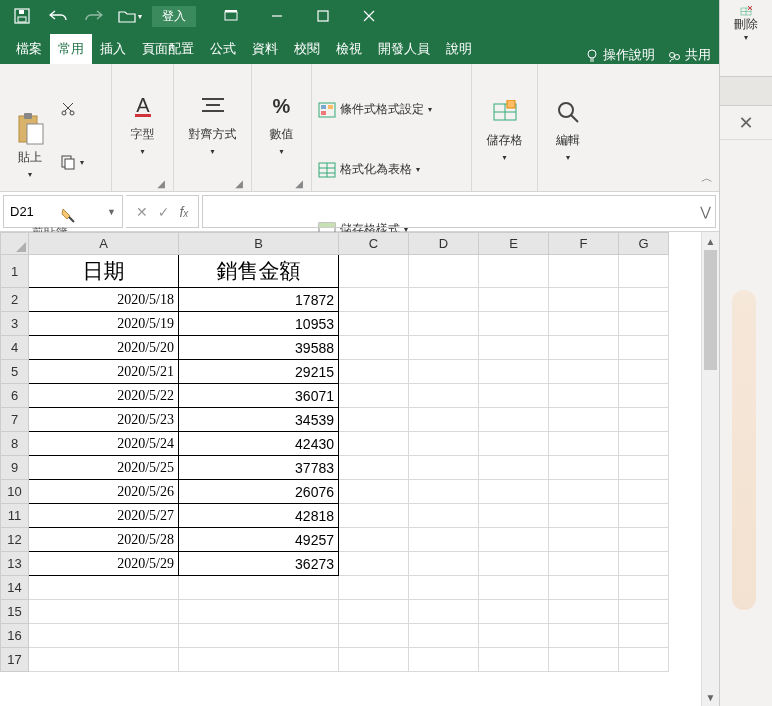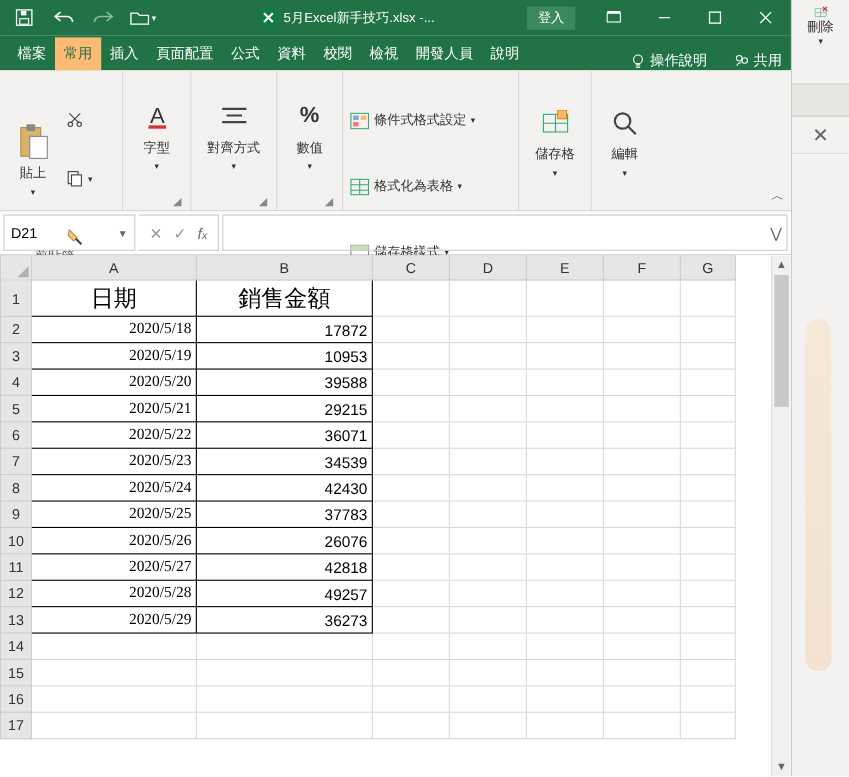--- a/index.html
+++ b/index.html
@@ -11,23 +11,23 @@
   .titlebar { height:32px; background:#217346; display:flex; align-items:center; color:#fff; font-size:12px; }
   .tb-left { display:flex; align-items:center; gap:8px; padding:0 8px; }
   .tb-btn { width:28px; height:28px; display:flex; align-items:center; justify-content:center; color:#fff; }
   .tb-title { flex:1; text-align:center; display:flex; align-items:center; justify-content:center; gap:6px;}
   .tb-right { display:flex; align-items:center;}
   .login-btn { background:#3b8a5e; padding:2px 10px; font-size:12px; margin-right:12px;}
   .win-btn { width:46px; height:32px; display:flex; align-items:center; justify-content:center; }
   
   .tabs { height:32px; background:#217346; display:flex; align-items:flex-end; color:#fff; font-size:13px; padding-left:8px;}
   .tab { padding:6px 8px; cursor:pointer; }
-  .tab.active { background:#fdba74; color:#217346; }
+  .tab.active { background:#ffffff; color:#217346; }
   .tabs .spacer { flex:1;}
-  .tabs .right { display:flex; align-items:center; gap:24px; padding-right:8px;}
+  .tabs .right { display:flex; align-items:center; gap:12px; padding-right:8px;}
   
   .ribbon { height:128px; background:#f3f2f1; border-bottom:1px solid #d4d4d4; display:flex; position:relative;}
   .group { border-right:1px solid #d9d9d9; display:flex; flex-direction:column; justify-content:space-between; padding:4px 6px 2px 6px;}
   .group-body { flex:1; display:flex; align-items:center; gap:6px;}
   .group-label { text-align:center; font-size:12px; color:#555; padding:2px 0;}
   .bigbtn { display:flex; flex-direction:column; align-items:center; justify-content:center; width:48px; font-size:12px; color:#333; gap:4px;}
   .bigbtn .icon { width:32px; height:32px; display:flex; align-items:center; justify-content:center;}
   .smallcol { display:flex; flex-direction:column; gap:4px; font-size:12px; color:#333;}
   .smallcol .row { display:flex; align-items:center; gap:4px; white-space:nowrap;margin-top:33px;}
   .dlg-launch { font-size:10px; color:#888; align-self:flex-end; padding:0 2px;}
@@ -87,27 +87,20 @@
               <path d="M12 2 L17 6 L12 10 M17 6 H6 A5 5 0 0 0 1 11" fill="none" stroke="#fff" stroke-width="1.4"></path>
             </svg>
           </div>
       <div class="tb-btn">
             <svg width="18" height="14" viewBox="0 0 18 14">
               <path d="M1 3 H7 L9 5 H17 V13 H1 Z" fill="none" stroke="#fff" stroke-width="1.2"></path>
             </svg>
             <span style="font-size:8px;margin-left:2px;">▾</span>
           </div>
     </div>
-    <div class="tb-title">
-      <svg width="16" height="16" viewBox="0 0 16 16">
-            <rect width="16" height="16" fill="#107c41"></rect>
-            <path d="M4 4 L12 12 M12 4 L4 12" stroke="#fff" stroke-width="2"></path>
-          </svg>
-      <span>5月Excel新手技巧.xlsx -...</span>
-    </div>
     <div class="tb-right">
       <div class="login-btn">登入</div>
       <div class="win-btn">
             <svg width="14" height="14" viewBox="0 0 14 14">
               <rect x="1" y="3" width="12" height="8" fill="none" stroke="#fff"></rect>
               <rect x="1" y="1" width="12" height="2" fill="#fff"></rect>
             </svg>
           </div>
       <div class="win-btn">
             <svg width="12" height="12">
@@ -141,21 +134,21 @@
     <div class="spacer"></div>
     <div class="right">
       <div style="display:flex;align-items:center;gap:4px">
         <svg width="14" height="14" viewBox="0 0 14 14">
               <circle cx="7" cy="6" r="4" fill="none" stroke="#fff"></circle>
               <line x1="5" y1="11" x2="9" y2="11" stroke="#fff"></line>
               <line x1="5" y1="13" x2="9" y2="13" stroke="#fff"></line>
             </svg>
         <span>操作說明</span>
       </div>
-      <div style="display:flex;align-items:center;gap:4px">
+      <div style="display:flex;align-items:flex-end;gap:4px">
         <svg width="14" height="14" viewBox="0 0 14 14">
               <circle cx="5" cy="5" r="2.5" fill="none" stroke="#fff"></circle>
               <circle cx="10" cy="7" r="2.5" fill="none" stroke="#fff"></circle>
               <path d="M3 12c0-2 2-3 4-3" fill="none" stroke="#fff"></path>
             </svg>
         <span>共用</span>
       </div>
     </div>
   </div>
 

